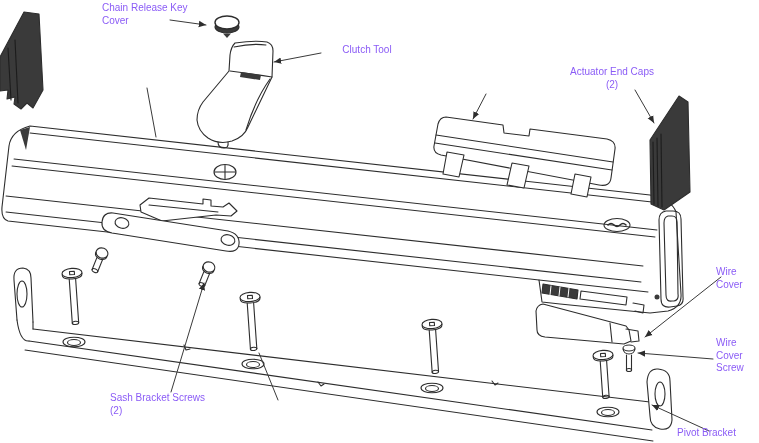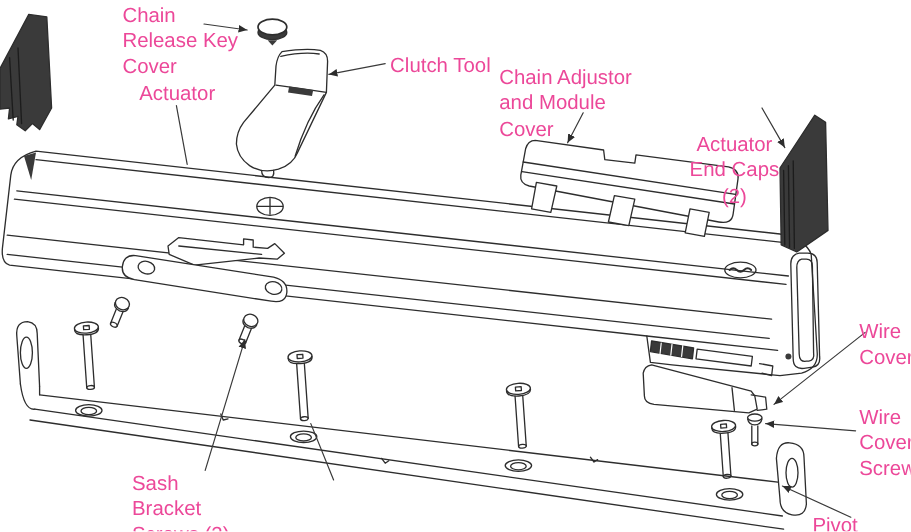--- a/index.html
+++ b/index.html
@@ -6,26 +6,26 @@
   #stage{
     position:relative;
     width:759px;height:443px;
     background:#ffffff;
     overflow:hidden;
     font-family:"Liberation Sans", sans-serif;
   }
   #art{position:absolute;left:0;top:0;}
   .lbl{
     position:absolute;
-    font-size:17px;
+    font-size:10px;
     line-height:1.25;
-    color:#ec4899;
+    color:#8b5cf6;
     white-space:normal;
   }
-  .lbl.center{text-align:center;margin-top:44px;}
+  .lbl.center{text-align:center;}
   svg *{vector-effect:non-scaling-stroke;}
 </style>
 </head>
 <body>
 
 <div id="stage">
 
   <svg id="art" width="759" height="443" viewBox="0 0 759 443" fill="none" stroke="#2d2d2d" stroke-width="1.1" stroke-linejoin="round" stroke-linecap="round">
 
     <defs>
@@ -230,23 +230,21 @@
       <line x1="171" y1="392" x2="204" y2="283" marker-end="url(#ah)"></line>
       <line x1="278" y1="400" x2="259" y2="353"></line>
       <line x1="709" y1="431" x2="652" y2="405" marker-end="url(#ah)"></line>
     </g>
   </svg>
 
   <div class="lbl" style="left:102px;top:2px;width:100px;">Chain Release Key Cover</div>
 
   <div class="lbl" style="left:322px;top:44px;width:90px;text-align:center;">Clutch Tool</div>
 
-  <div class="lbl" style="left:116px;top:67px;width:80px;">Actuator</div>
-
-  <div class="lbl" style="left:416px;top:54px;width:132px;">Chain Adjustor and Module Cover</div>
+
 
   <div class="lbl center" style="left:566px;top:66px;width:92px;">Actuator End Caps (2)</div>
 
   <div class="lbl" style="left:716px;top:266px;width:46px;">Wire Cover</div>
 
   <div class="lbl" style="left:716px;top:337px;width:48px;">Wire Cover Screw</div>
 
   <div class="lbl" style="left:110px;top:392px;width:96px;">Sash Bracket Screws (2)</div>
 
 

